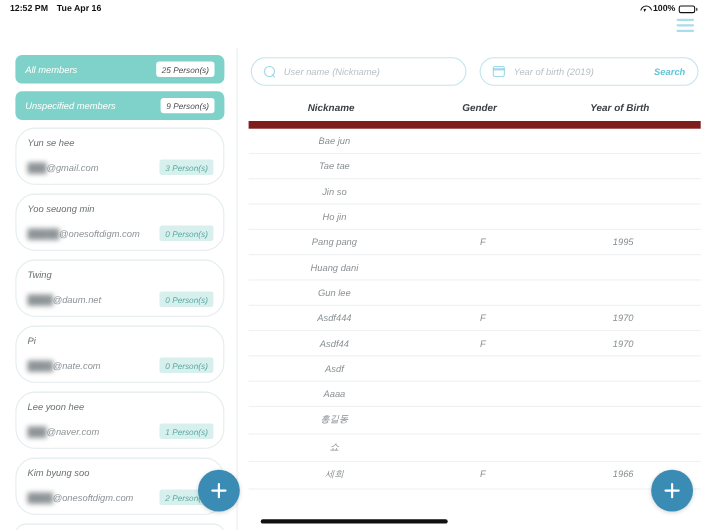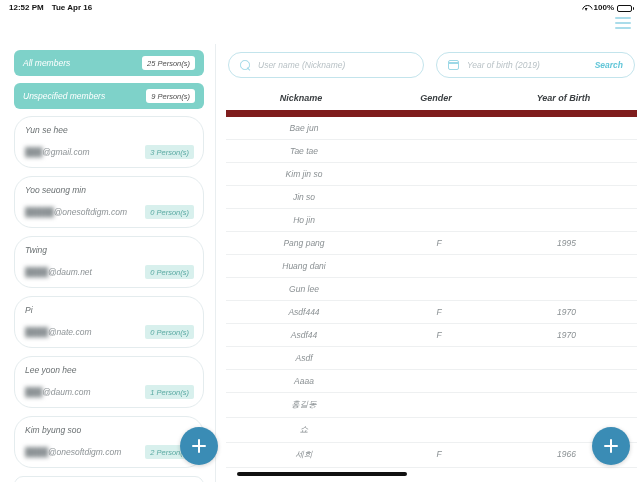--- a/index.html
+++ b/index.html
@@ -214,21 +214,21 @@
             </span>
           <span class="m-badge">0 Person(s)</span>
         </div>
       </div>
 
       <div class="member-card">
         <div class="m-name">Lee yoon hee</div>
         <div class="m-row">
           <span class="m-mail">
               <span class="blur">███</span>
-              <span>@daum.com</span>
+              <span>@naver.com</span>
             </span>
           <span class="m-badge">1 Person(s)</span>
         </div>
       </div>
 
       <div class="member-card">
         <div class="m-name">Kim byung soo</div>
         <div class="m-row">
           <span class="m-mail">
               <span class="blur">████</span>
@@ -270,25 +270,20 @@
           <div class="c-nick">Bae jun</div>
           <div class="c-gender"></div>
           <div class="c-year"></div>
         </div>
         <div class="t-row">
           <div class="c-nick">Tae tae</div>
           <div class="c-gender"></div>
           <div class="c-year"></div>
         </div>
         <div class="t-row">
-          <div class="c-nick">Kim jin so</div>
-          <div class="c-gender"></div>
-          <div class="c-year"></div>
-        </div>
-        <div class="t-row">
           <div class="c-nick">Jin so</div>
           <div class="c-gender"></div>
           <div class="c-year"></div>
         </div>
         <div class="t-row">
           <div class="c-nick">Ho jin</div>
           <div class="c-gender"></div>
           <div class="c-year"></div>
         </div>
         <div class="t-row">

